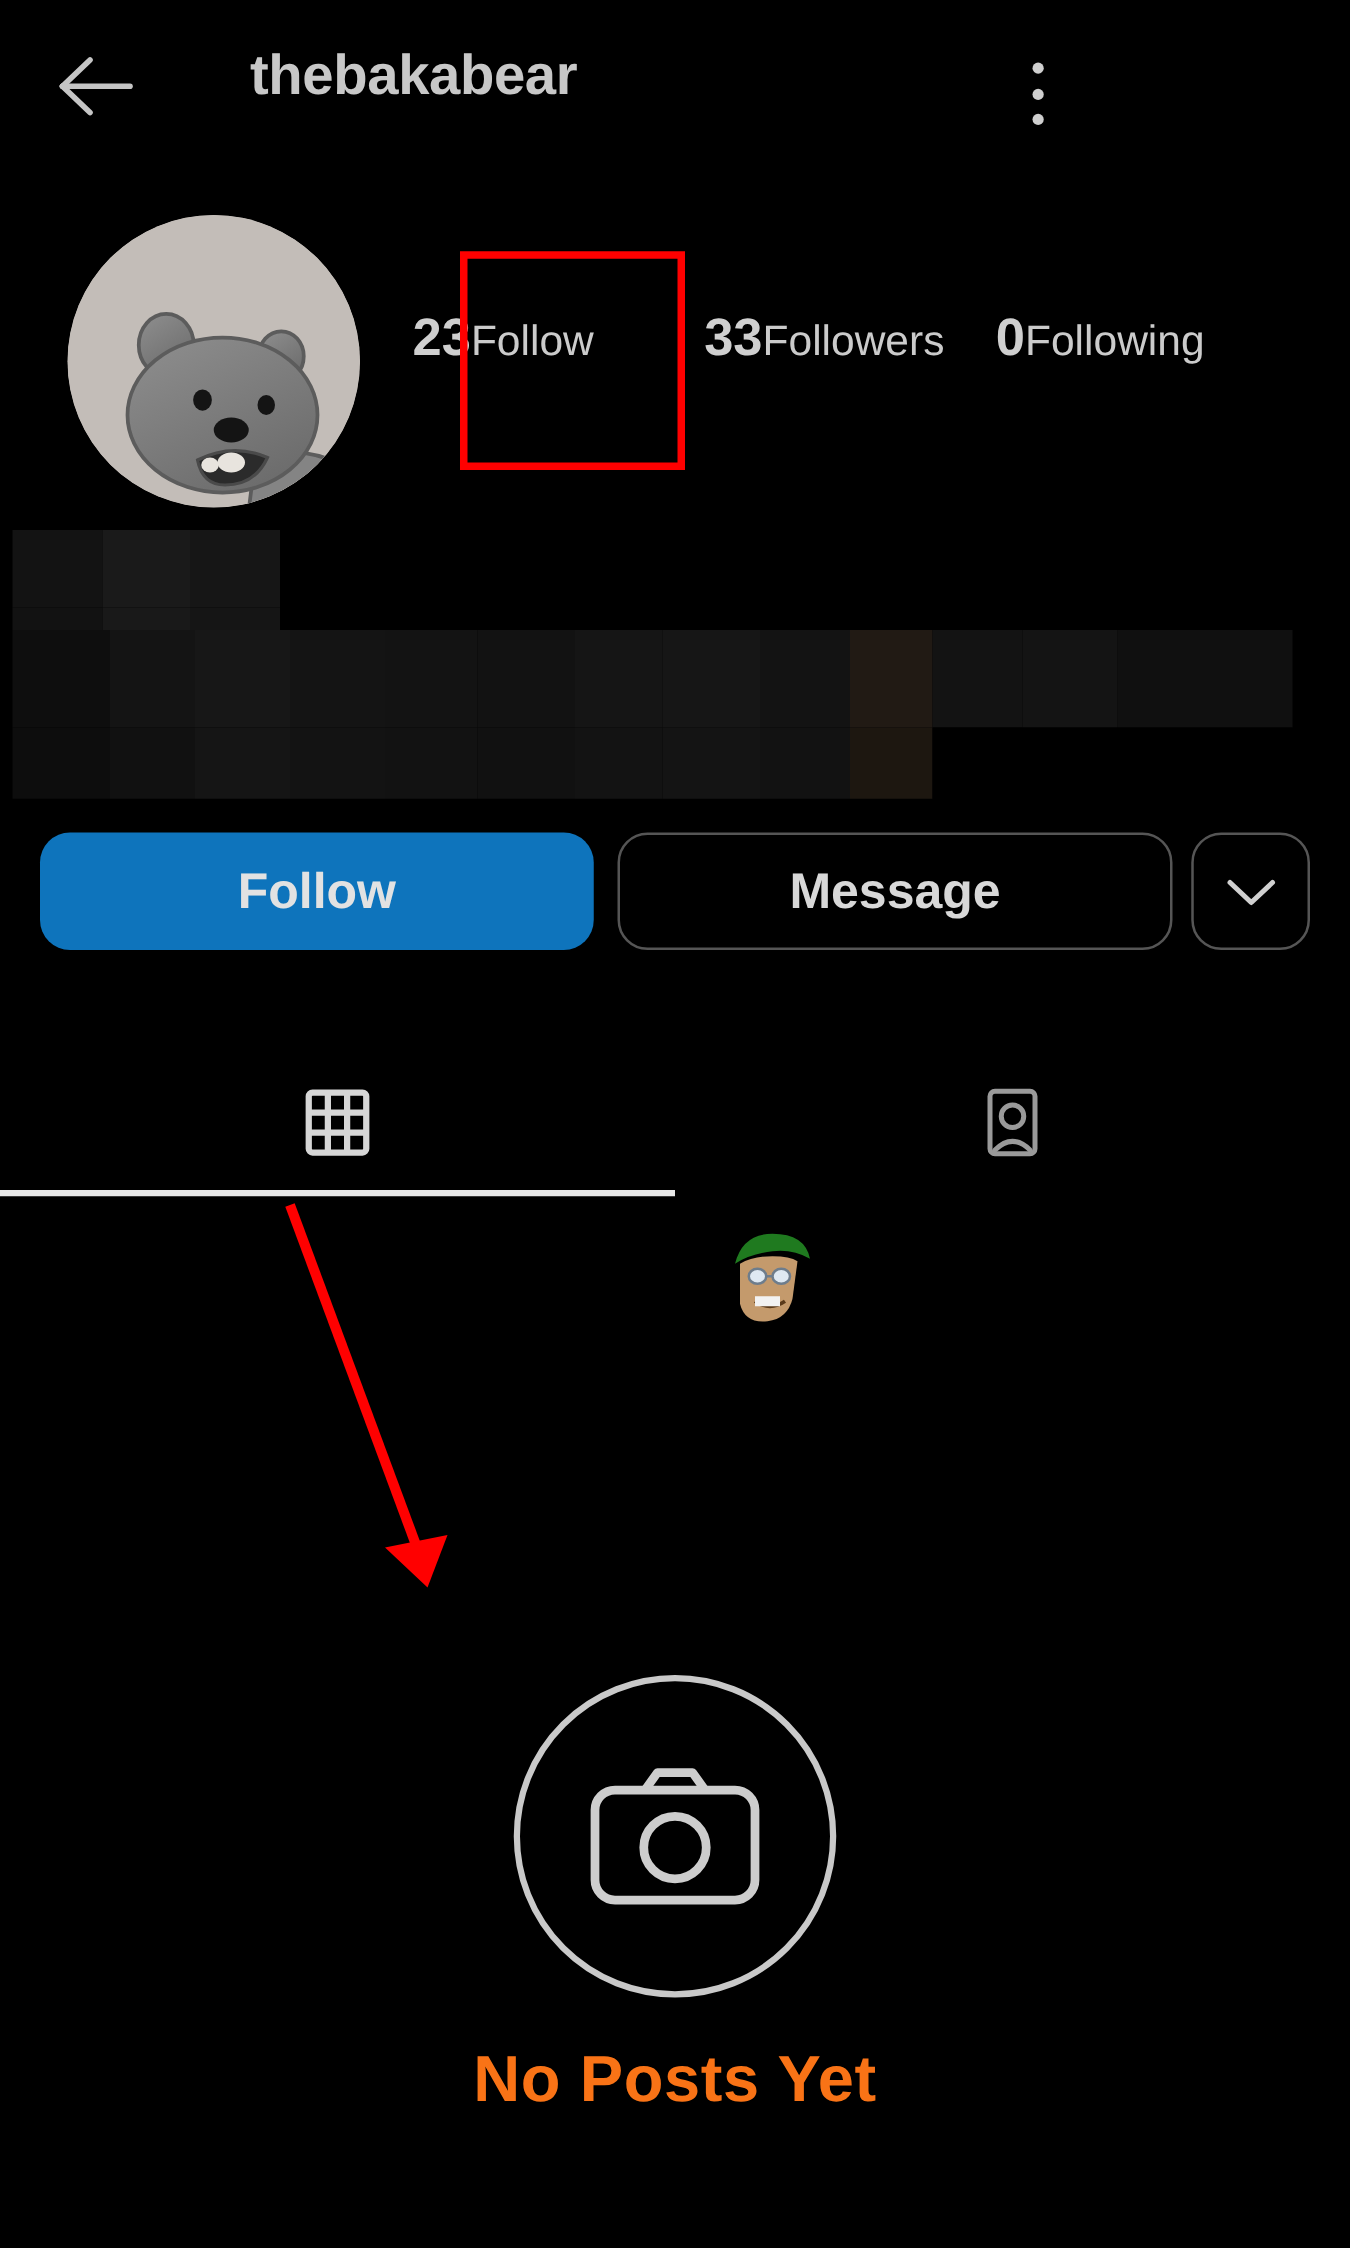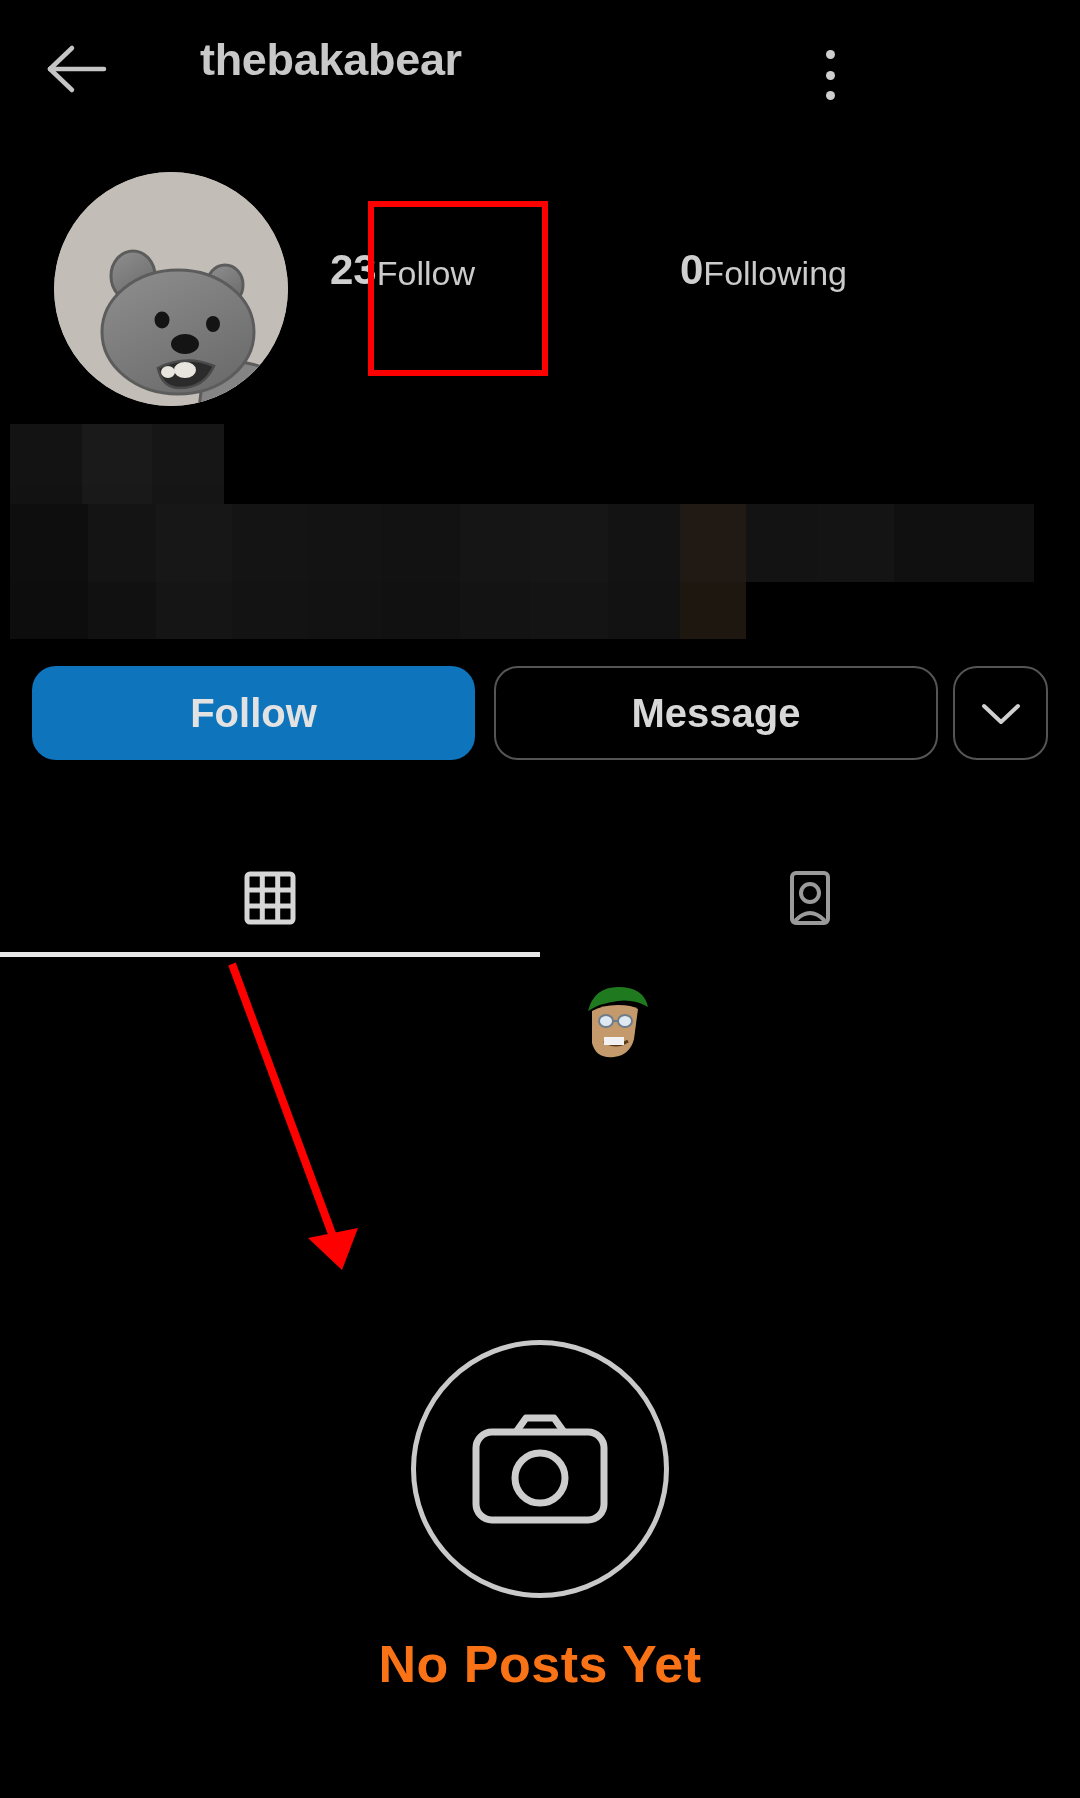--- a/index.html
+++ b/index.html
@@ -113,20 +113,24 @@
         <ellipse cx="131" cy="198" rx="11" ry="8" fill="#e8e4de"></ellipse>
         <ellipse cx="114" cy="200" rx="7" ry="6" fill="#e8e4de"></ellipse>
       </g>
     </svg>
   </div>
 
   <div class="stats">
     <div class="stat">
       <div class="stat-num">23</div>
       <div class="stat-label">Follow</div>
+    </div>
+    <div class="stat">
+      <div class="stat-num">33</div>
+      <div class="stat-label">Followers</div>
     </div>
     <div class="stat">
       <div class="stat-num">0</div>
       <div class="stat-label">Following</div>
     </div>
   </div>
   <div class="hl-box"></div>
 
   <div class="bio-mosaic" id="mosaic">
       <div class="mblk" style="left: 0px; top: 0px; width: 72px; height: 62px; background: rgb(19, 19, 19);"></div>

